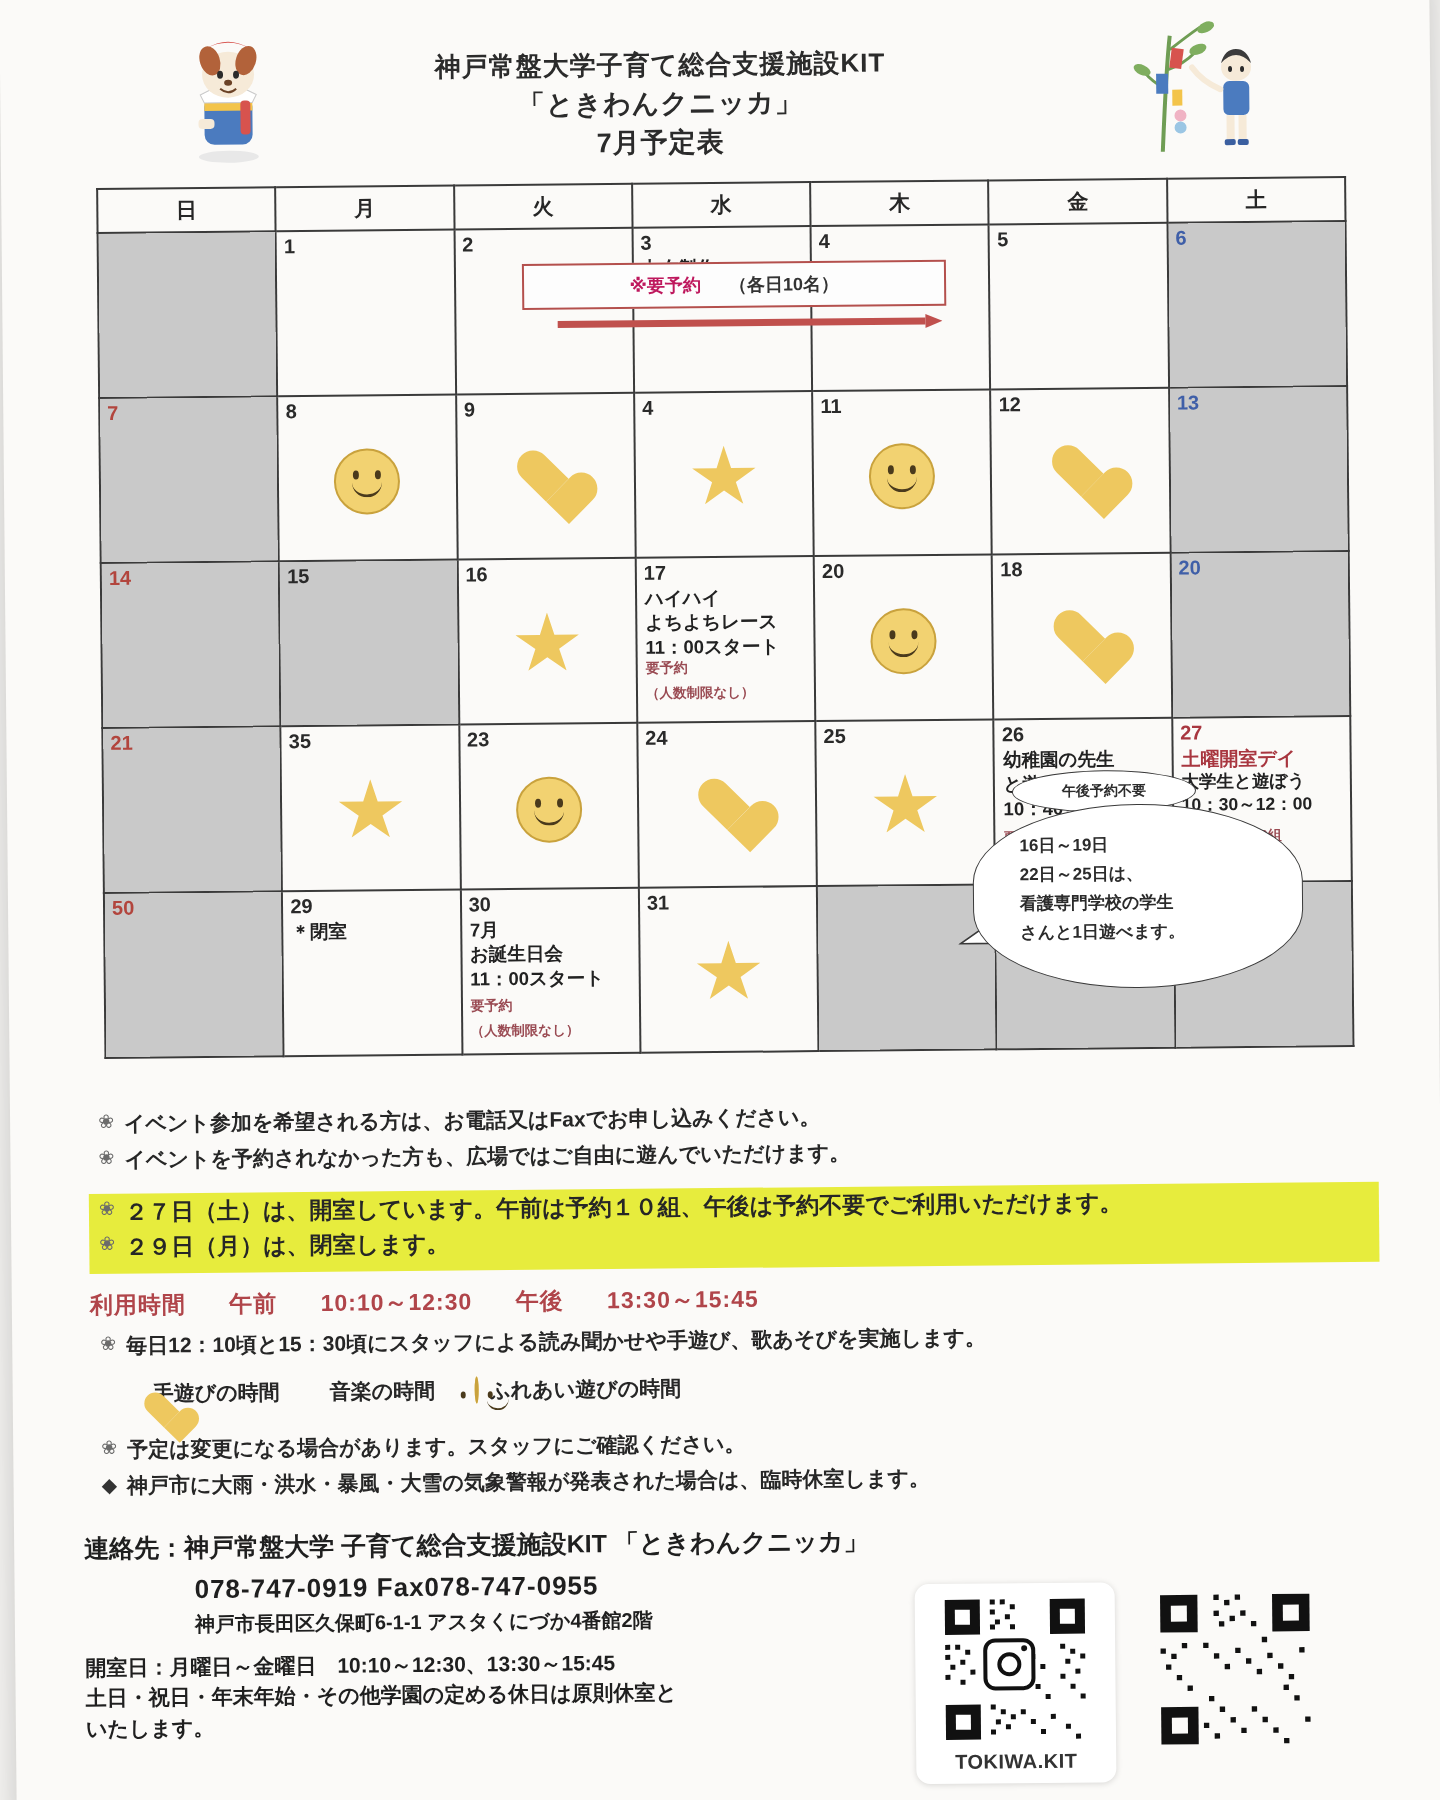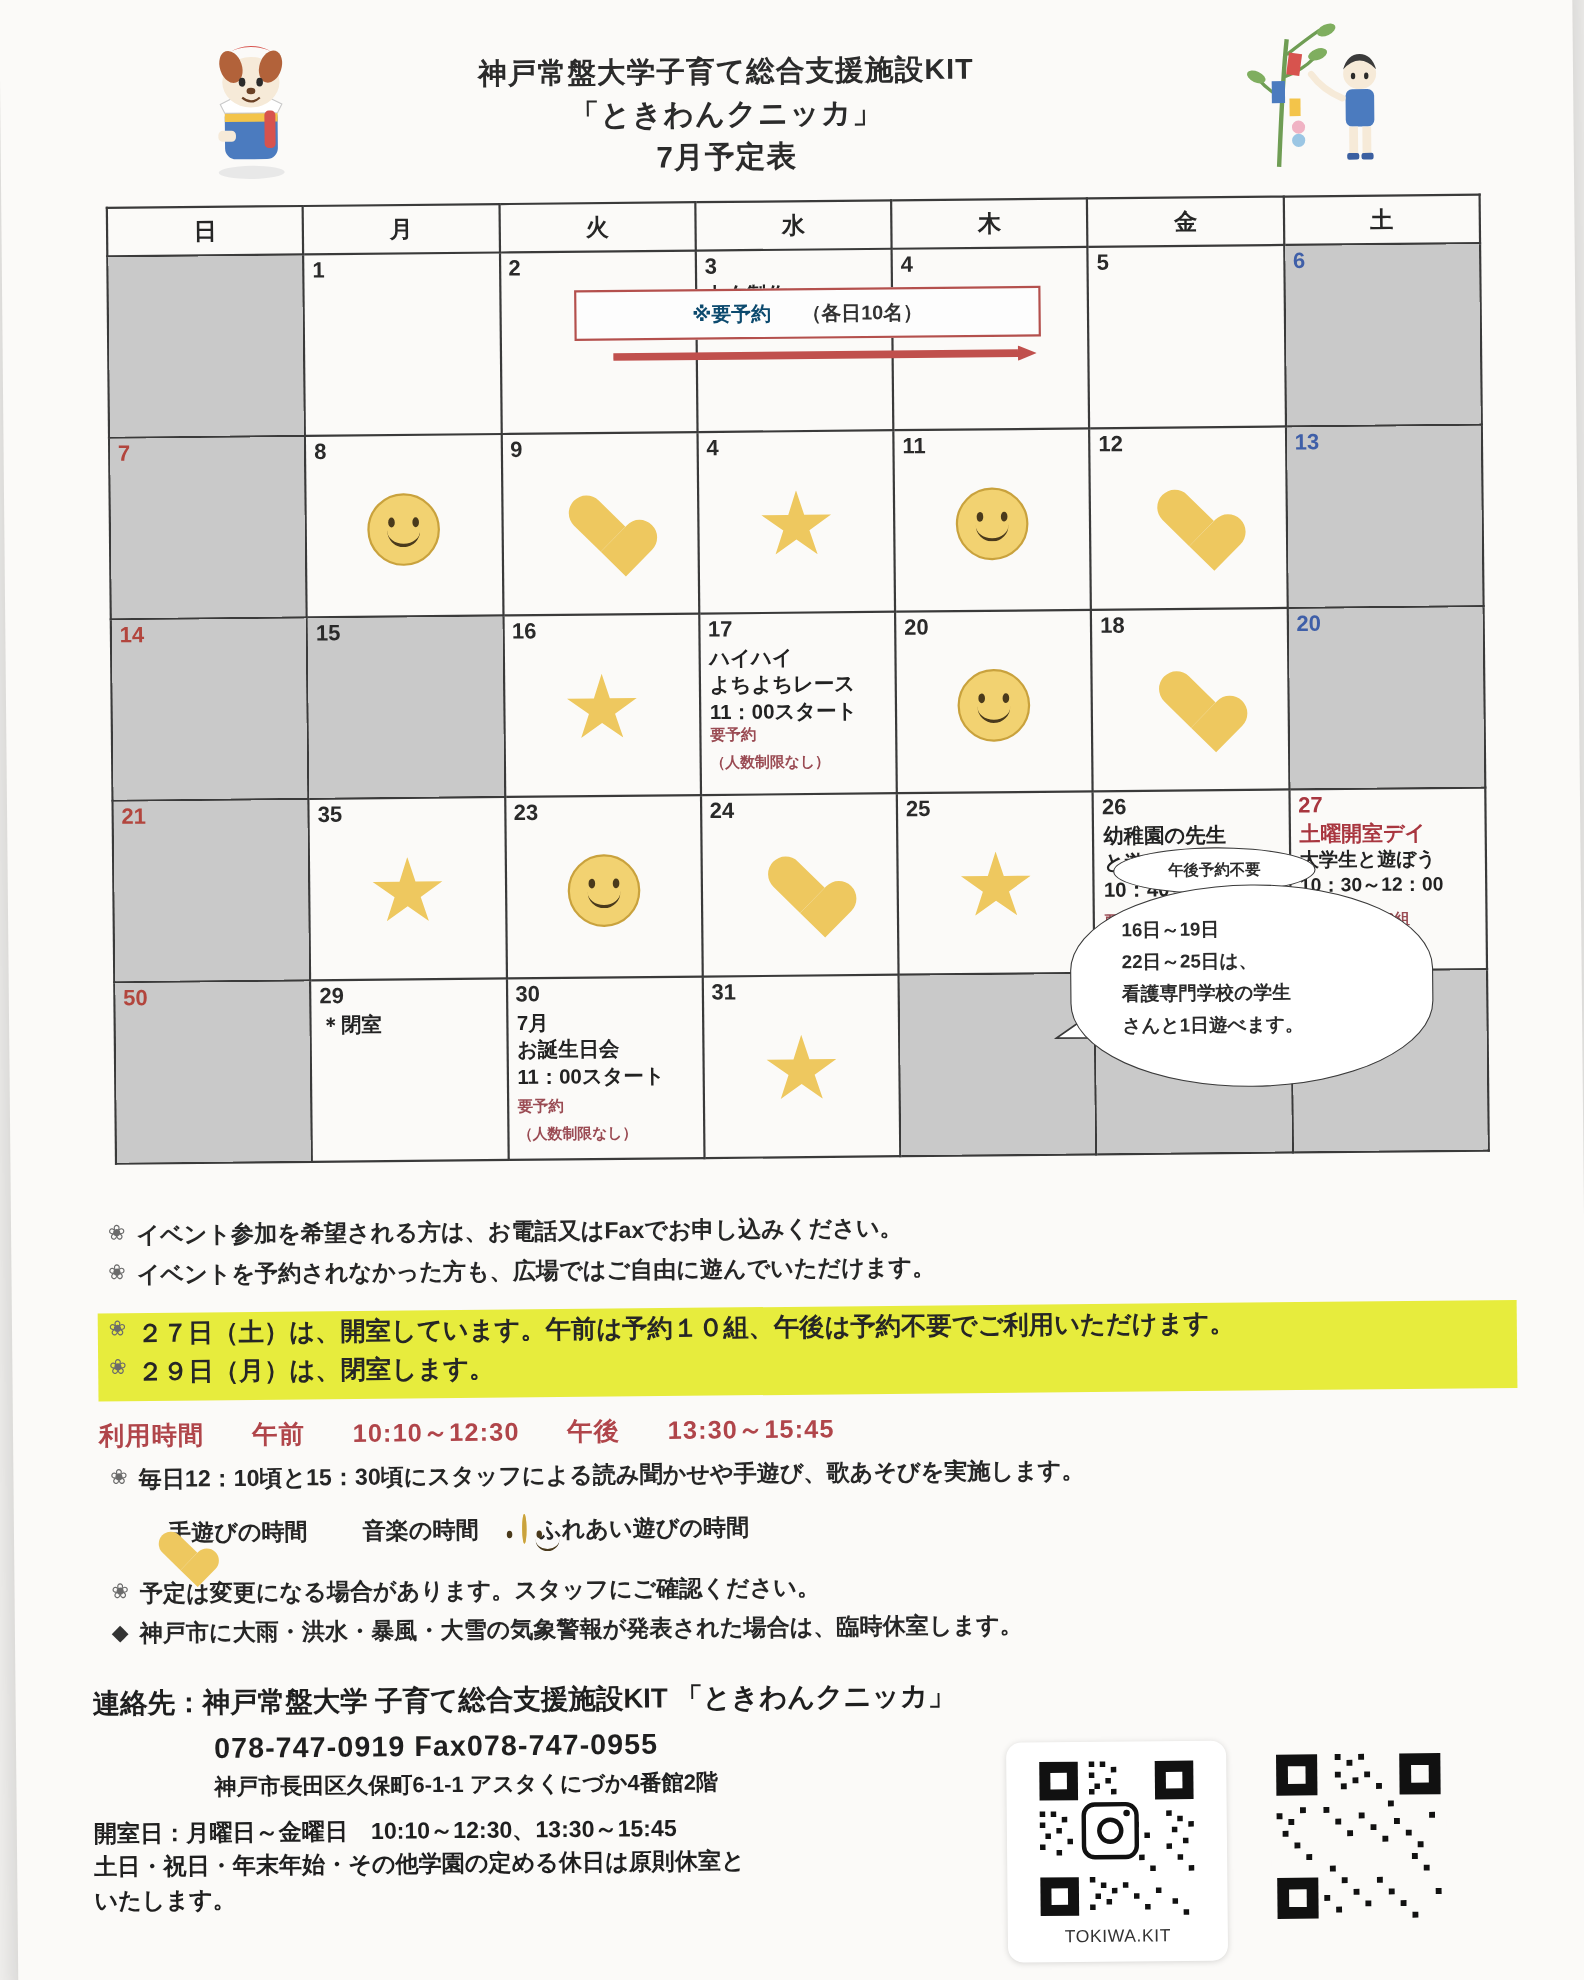--- a/index.html
+++ b/index.html
@@ -95,21 +95,21 @@
     border-bottom:3px solid #4a3a1c;border-radius:0 0 30px 30px;
   }
 
   
   .reserve-box{
     position:absolute;left:520px;top:276px;width:420px;height:42px;
     border:2px solid #b4504d;background:#fdfdfd;
     display:flex;align-items:center;justify-content:center;gap:28px;
     font-size:18px;font-weight:bold;color:#333;
   }
-  .reserve-box .mark{color:#0c4a6e;}
+  .reserve-box .mark{color:#be185d;}
   .reserve-arrow{
     position:absolute;left:555px;top:330px;width:385px;height:14px;
   }
 
   
   .bubble-oval{
     position:absolute;left:1005px;top:788px;width:182px;height:40px;
     border:1.6px solid #3a3a3a;border-radius:50%;background:#fff;
     font-size:14px;color:#2c2c2c;display:flex;align-items:center;justify-content:center;
     font-weight:bold;
@@ -178,21 +178,21 @@
   .c2{font-size:26px;font-weight:bold;margin-left:110px;letter-spacing:1px;}
   .c3{font-size:20px;font-weight:bold;margin-left:110px;margin-top:6px;}
   .c4{font-size:21px;font-weight:bold;margin-top:14px;line-height:1.45;}
 
   
   .qr-card{
     position:absolute;left:900px;top:1600px;width:200px;height:200px;
     background:#fff;border-radius:14px;box-shadow:0 1px 6px rgba(0,0,0,.15);
     display:flex;flex-direction:column;align-items:center;justify-content:center;
   }
-  .qr-card .lbl{font-size:16px;font-weight:normal;color:#333;margin-top:6px;letter-spacing:.5px;}
+  .qr-card .lbl{font-size:20px;font-weight:bold;color:#333;margin-top:6px;letter-spacing:.5px;}
   .qr-mini{width:150px;height:150px;}
   .qr-plain{position:absolute;left:1140px;top:1608px;width:160px;height:160px;}
   .ig{
     position:absolute;left:968px;top:1655px;width:44px;height:44px;
     border:4px solid #111;border-radius:12px;background:#fff;
   }
   .ig:before{
     content:"";position:absolute;left:10px;top:10px;width:16px;height:16px;
     border:4px solid #111;border-radius:50%;
   }

